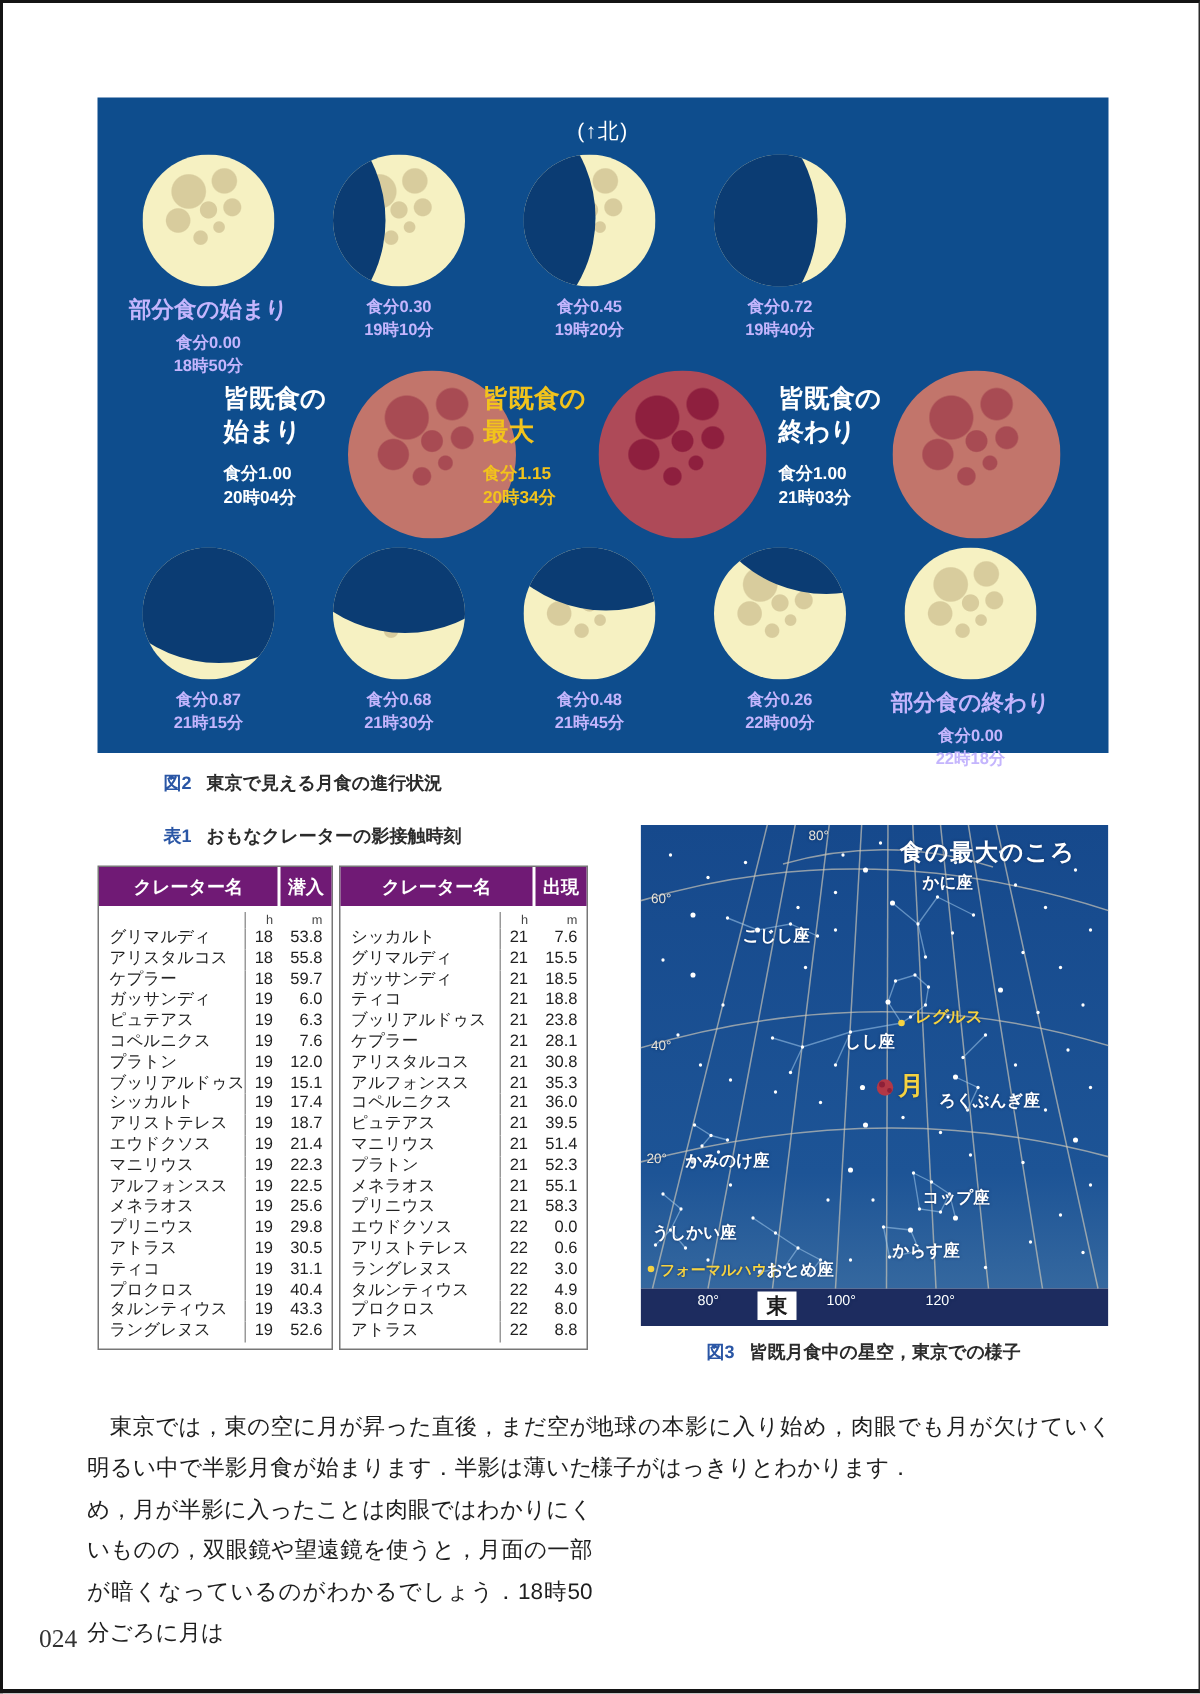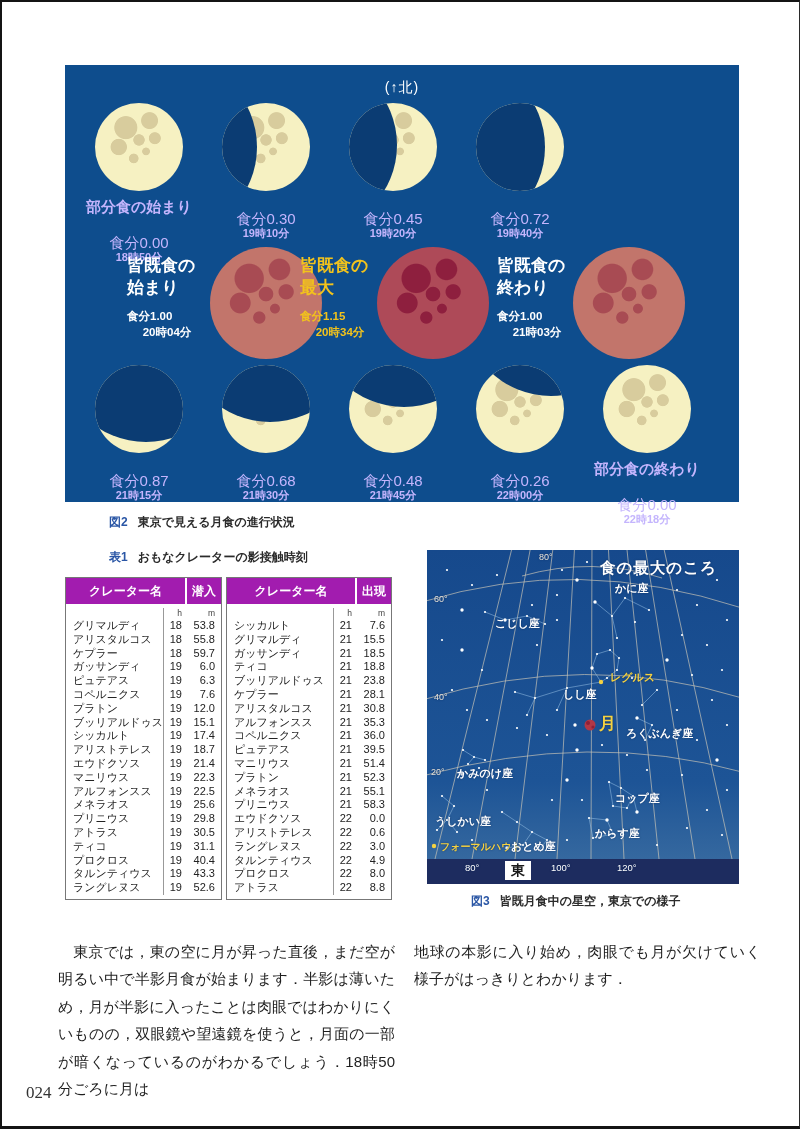--- a/index.html
+++ b/index.html
@@ -32,37 +32,37 @@
   .maria-crimson{background-color:#ae4a58;background-image:
     radial-gradient(circle at 35% 28%, #8e1f3e 0 13%, transparent 14%),
     radial-gradient(circle at 62% 20%, #8e1f3e 0 9%, transparent 10%),
     radial-gradient(circle at 27% 50%, #8e1f3e 0 10%, transparent 11%),
     radial-gradient(circle at 50% 42%, #8e1f3e 0 8%, transparent 9%),
     radial-gradient(circle at 44% 63%, #8e1f3e 0 6%, transparent 7%),
     radial-gradient(circle at 68% 40%, #8e1f3e 0 7%, transparent 8%),
     radial-gradient(circle at 58% 55%, #8e1f3e 0 5%, transparent 6%);}
   .mcell{position:absolute;width:128px;text-align:center;color:#c4b5fd;}
   .mcell .mtitle{font-size:15px;font-weight:bold;margin-top:7px;line-height:17px;}
-  .mcell .mmag{font-size:15px;font-weight:normal;margin-top:20px;line-height:15px;}
+  .mcell .mmag{font-size:11px;font-weight:bold;margin-top:7px;line-height:15px;}
   .mcell .mtime{font-size:11px;font-weight:bold;line-height:15px;}
-  .pair{position:absolute;width:200px;height:112px;}
+  .pair{position:absolute;width:200px;height:112px;margin-left:22px;}
   .plabel{position:absolute;left:0;top:8px;width:80px;color:#fff;text-align:left;}
   .plabel .ptitle{font-size:17px;font-weight:bold;line-height:22px;}
   .plabel .pmag{font-size:11.5px;font-weight:bold;margin-top:9px;line-height:16px;}
-  .plabel .ptime{font-size:11.5px;font-weight:bold;line-height:16px;text-align:center;}
+  .plabel .ptime{font-size:11.5px;font-weight:bold;line-height:16px;}
   .pair .moon{position:absolute;top:0;}
   .hl{color:#f2c31c;}
   
   .cap{position:absolute;font-size:12px;font-weight:bold;color:#2b2b2b;padding-left:44px;}
   .cap .lbl{color:#2a56a5;margin-right:10px;}
   
   .subtable{position:absolute;top:575px;border:1px solid #777;background:#fff;box-sizing:border-box;}
   .st-left{left:63px;width:157px;}
   .st-right{left:224px;width:166px;}
-  .thead{display:flex;background:#a21caf;color:#fff;font-size:12px;font-weight:bold;height:26px;line-height:26px;text-align:center;border-bottom:2px solid #fff;}
+  .thead{display:flex;background:#701a75;color:#fff;font-size:12px;font-weight:bold;height:26px;line-height:26px;text-align:center;border-bottom:2px solid #fff;}
   .thead .hname{flex:1;border-right:2px solid #fff;}
   .thead .htime{width:34px;}
   .tbody{padding:2px 0 4px 0;}
   .unitrow{display:flex;font-size:8.5px;color:#444;height:11px;line-height:11px;}
   .tr{display:flex;font-size:11px;color:#222;height:13.8px;line-height:13.8px;}
   .td.name{flex:1;padding-left:7px;white-space:nowrap;overflow:hidden;}
   .timecell{width:57px;display:flex;border-left:1px solid #999;}
   .hh{width:18px;text-align:right;}
   .mm{flex:1;text-align:right;padding-right:6px;}
   
@@ -685,18 +685,18 @@
     <div class="eastbox" style="left:78px;top:311px">東</div>
   </div>
 
   <div class="cap" style="left:425px;top:891px">
     <span class="lbl">図3</span><span>皆既月食中の星空，東京での様子</span>
   </div>
 
   <div class="bodycol" style="left:56px;top:936px;width:337px">
     <p>　東京では，東の空に月が昇った直後，まだ空が明るい中で半影月食が始まります．半影は薄いため，月が半影に入ったことは肉眼ではわかりにくいものの，双眼鏡や望遠鏡を使うと，月面の一部が暗くなっているのがわかるでしょう．18時50分ごろに月は</p>
   </div>
-  <div class="bodycol" style="left:412px;top:936px;width:347px">
+  <div class="bodycol" style="left:392px;top:936px;width:347px">
     <p>地球の本影に入り始め，肉眼でも月が欠けていく様子がはっきりとわかります．</p>
   </div>
 
   <div class="pagenum">024</div>
 </div>
 
 </body></html>

